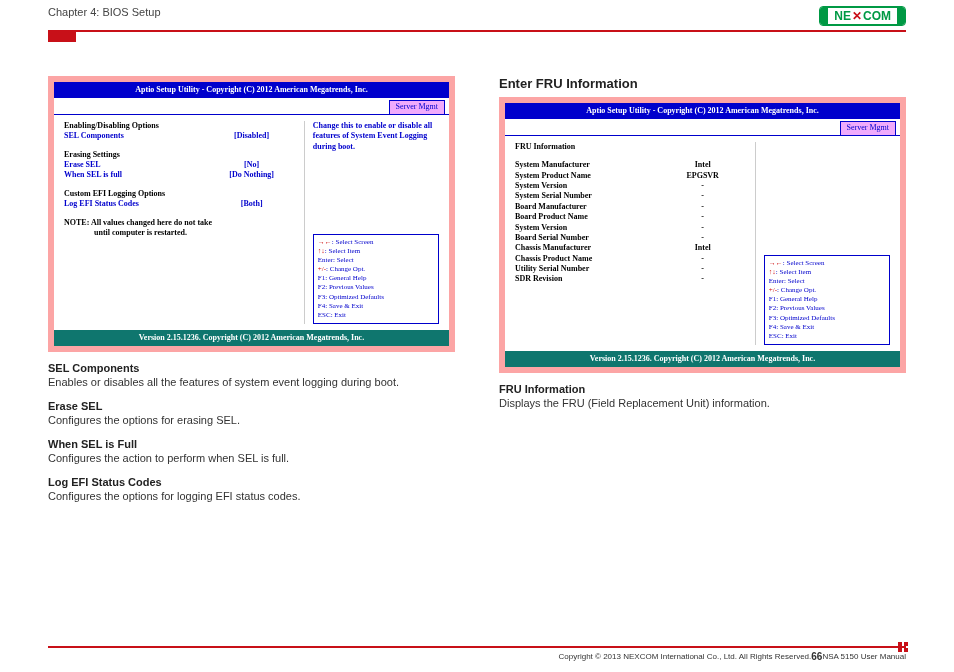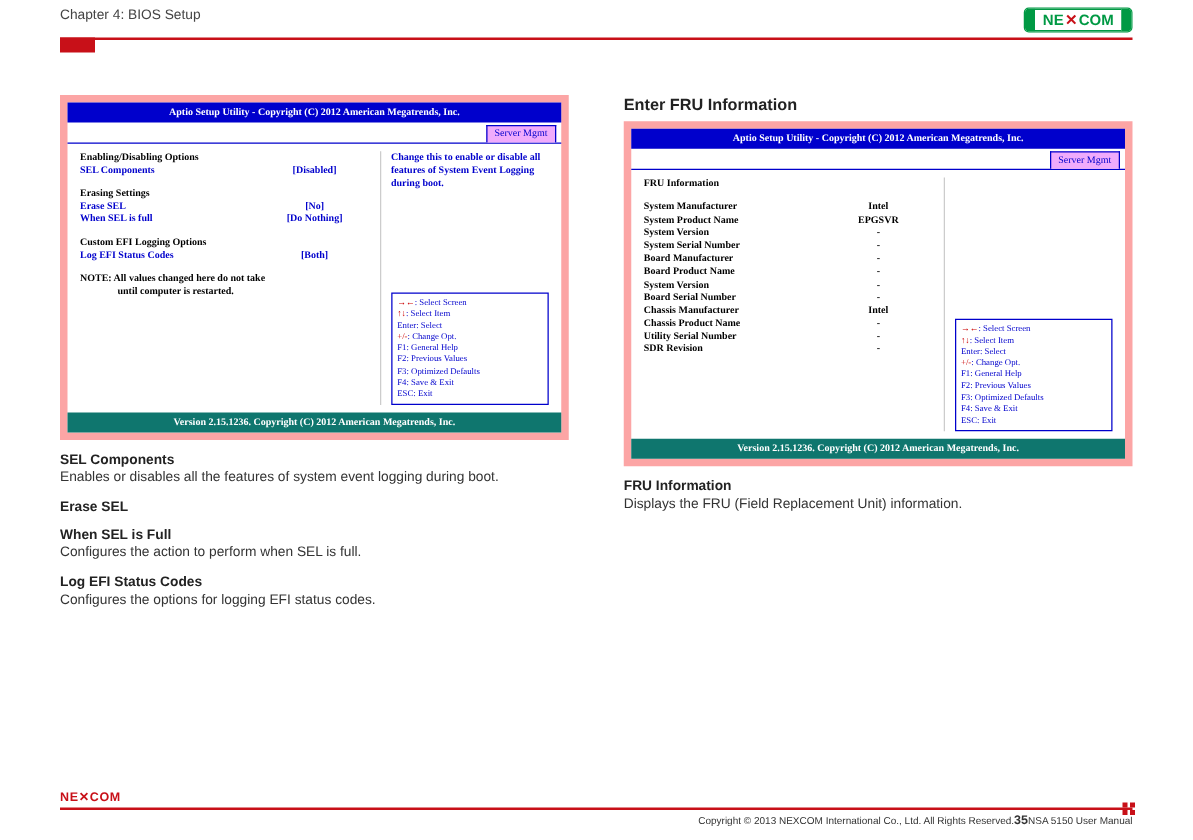--- a/index.html
+++ b/index.html
@@ -225,20 +225,21 @@
             <div class="line">ESC: Exit</div>
           </div>
         </div>
       </div>
       <div class="bios-footer">Version 2.15.1236. Copyright (C) 2012 American Megatrends, Inc.</div>
     </div>
     <div class="desc">
       <h3>SEL Components</h3>
       <p>Enables or disables all the features of system event logging during boot.</p>
       <h3>Erase SEL</h3>
+      <p>Configures the options for erasing SEL.</p>
       <h3>When SEL is Full</h3>
       <p>Configures the action to perform when SEL is full.</p>
       <h3>Log EFI Status Codes</h3>
       <p>Configures the options for logging EFI status codes.</p>
     </div>
   </div>
 
   <div class="col">
     <h2>Enter FRU Information</h2>
     <div class="bios">
@@ -319,22 +320,19 @@
       <div class="bios-footer">Version 2.15.1236. Copyright (C) 2012 American Megatrends, Inc.</div>
     </div>
     <div class="desc">
       <h3>FRU Information</h3>
       <p>Displays the FRU (Field Replacement Unit) information.</p>
     </div>
   </div>
 </div>
 
 <div class="footer">
-  <div class="f-logo-row">
-    <span class="f-logo">NE<span style="color:#c81018">✕</span>COM</span>
-  </div>
   <div class="f-red-rule"></div>
   <div class="f-bottom-row">
     <span>Copyright © 2013 NEXCOM International Co., Ltd. All Rights Reserved.</span>
-    <span class="f-page">35</span>
+    <span class="f-page">66</span>
     <span>NSA 5150 User Manual</span>
   </div>
 </div>
 
 </body></html>

